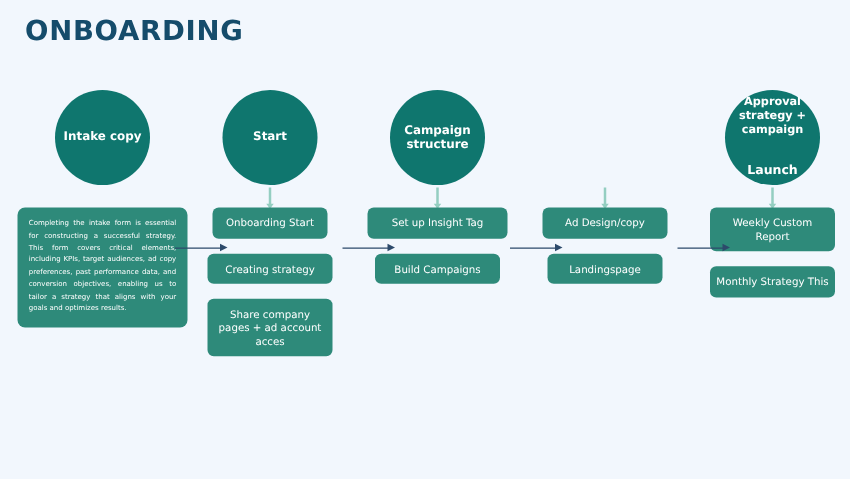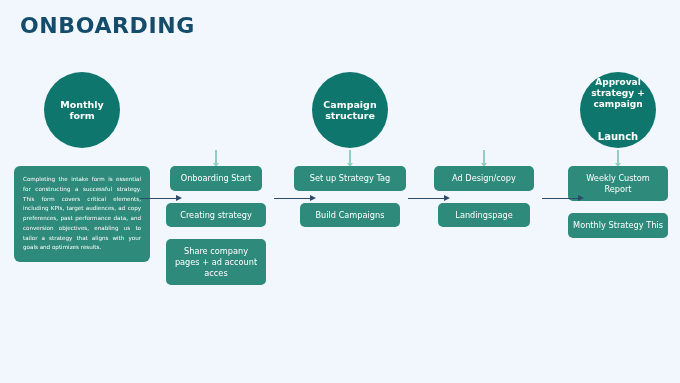--- a/index.html
+++ b/index.html
@@ -183,49 +183,52 @@
 
 <div id="page-root">
 
   <div class="page-title">ONBOARDING</div>
 
   <div class="flow">
 
     <div class="column col-0">
       <div class="circle-wrap">
         <div class="circle">
-          <span class="circle-label">Monthly form</span>
+          <span class="circle-label">Intake copy</span>
         </div>
 
       </div>
       <div class="boxes">
         <div class="paragraph-box">Completing the intake form is essential for constructing a successful strategy. This form covers critical elements, including KPIs, target audiences, ad copy preferences, past performance data, and conversion objectives, enabling us to tailor a strategy that aligns with your goals and optimizes results.</div>
       </div>
     </div>
 
     <div class="column col-1">
       <div class="circle-wrap">
+        <div class="circle">
+          <span class="circle-label">Start</span>
+        </div>
         <div class="v-connector"></div>
       </div>
       <div class="boxes">
         <div class="box w-wide">Onboarding Start</div>
         <div class="box w-wider">Creating strategy</div>
         <div class="box w-wider">Share company pages + ad account acces</div>
       </div>
     </div>
 
     <div class="column col-2">
       <div class="circle-wrap">
         <div class="circle">
           <span class="circle-label">Campaign structure</span>
         </div>
         <div class="v-connector"></div>
       </div>
       <div class="boxes">
-        <div class="box w-full">Set up Strategy Tag</div>
+        <div class="box w-full">Set up Insight Tag</div>
         <div class="box w-wider">Build Campaigns</div>
       </div>
     </div>
 
     <div class="column col-3">
       <div class="circle-wrap">
         <div class="v-connector"></div>
       </div>
       <div class="boxes">
         <div class="box w-wider">Ad Design/copy</div>

